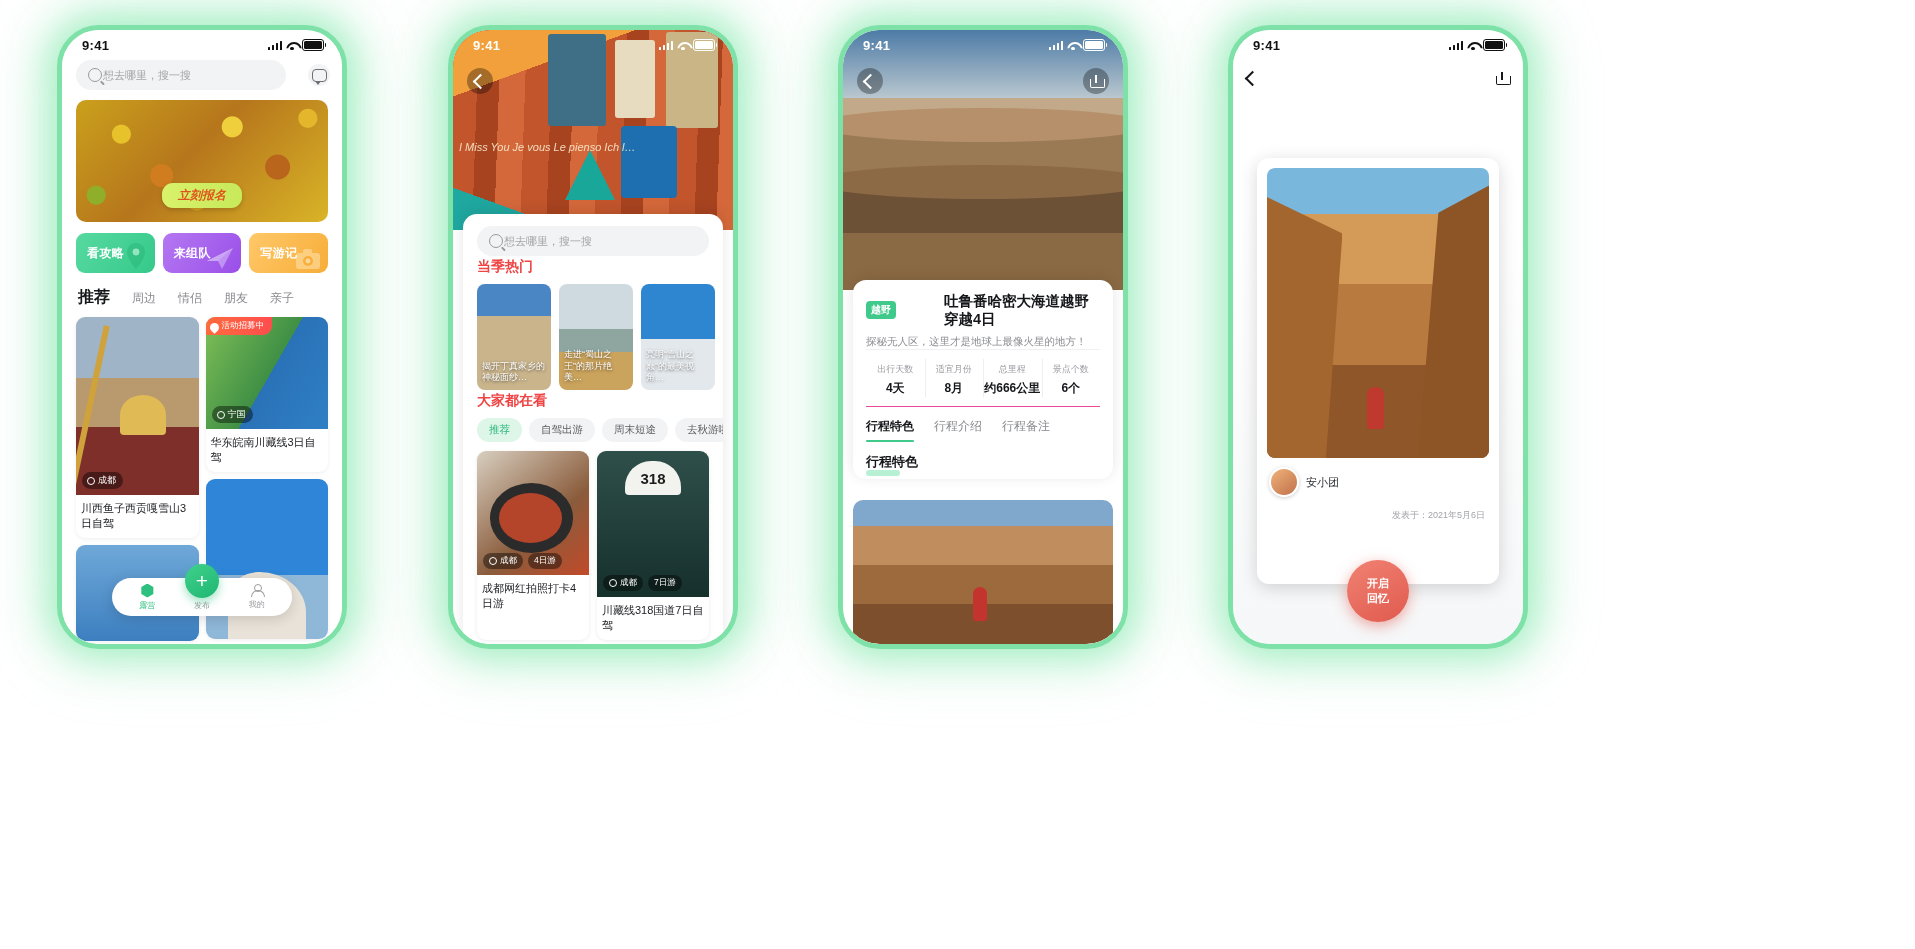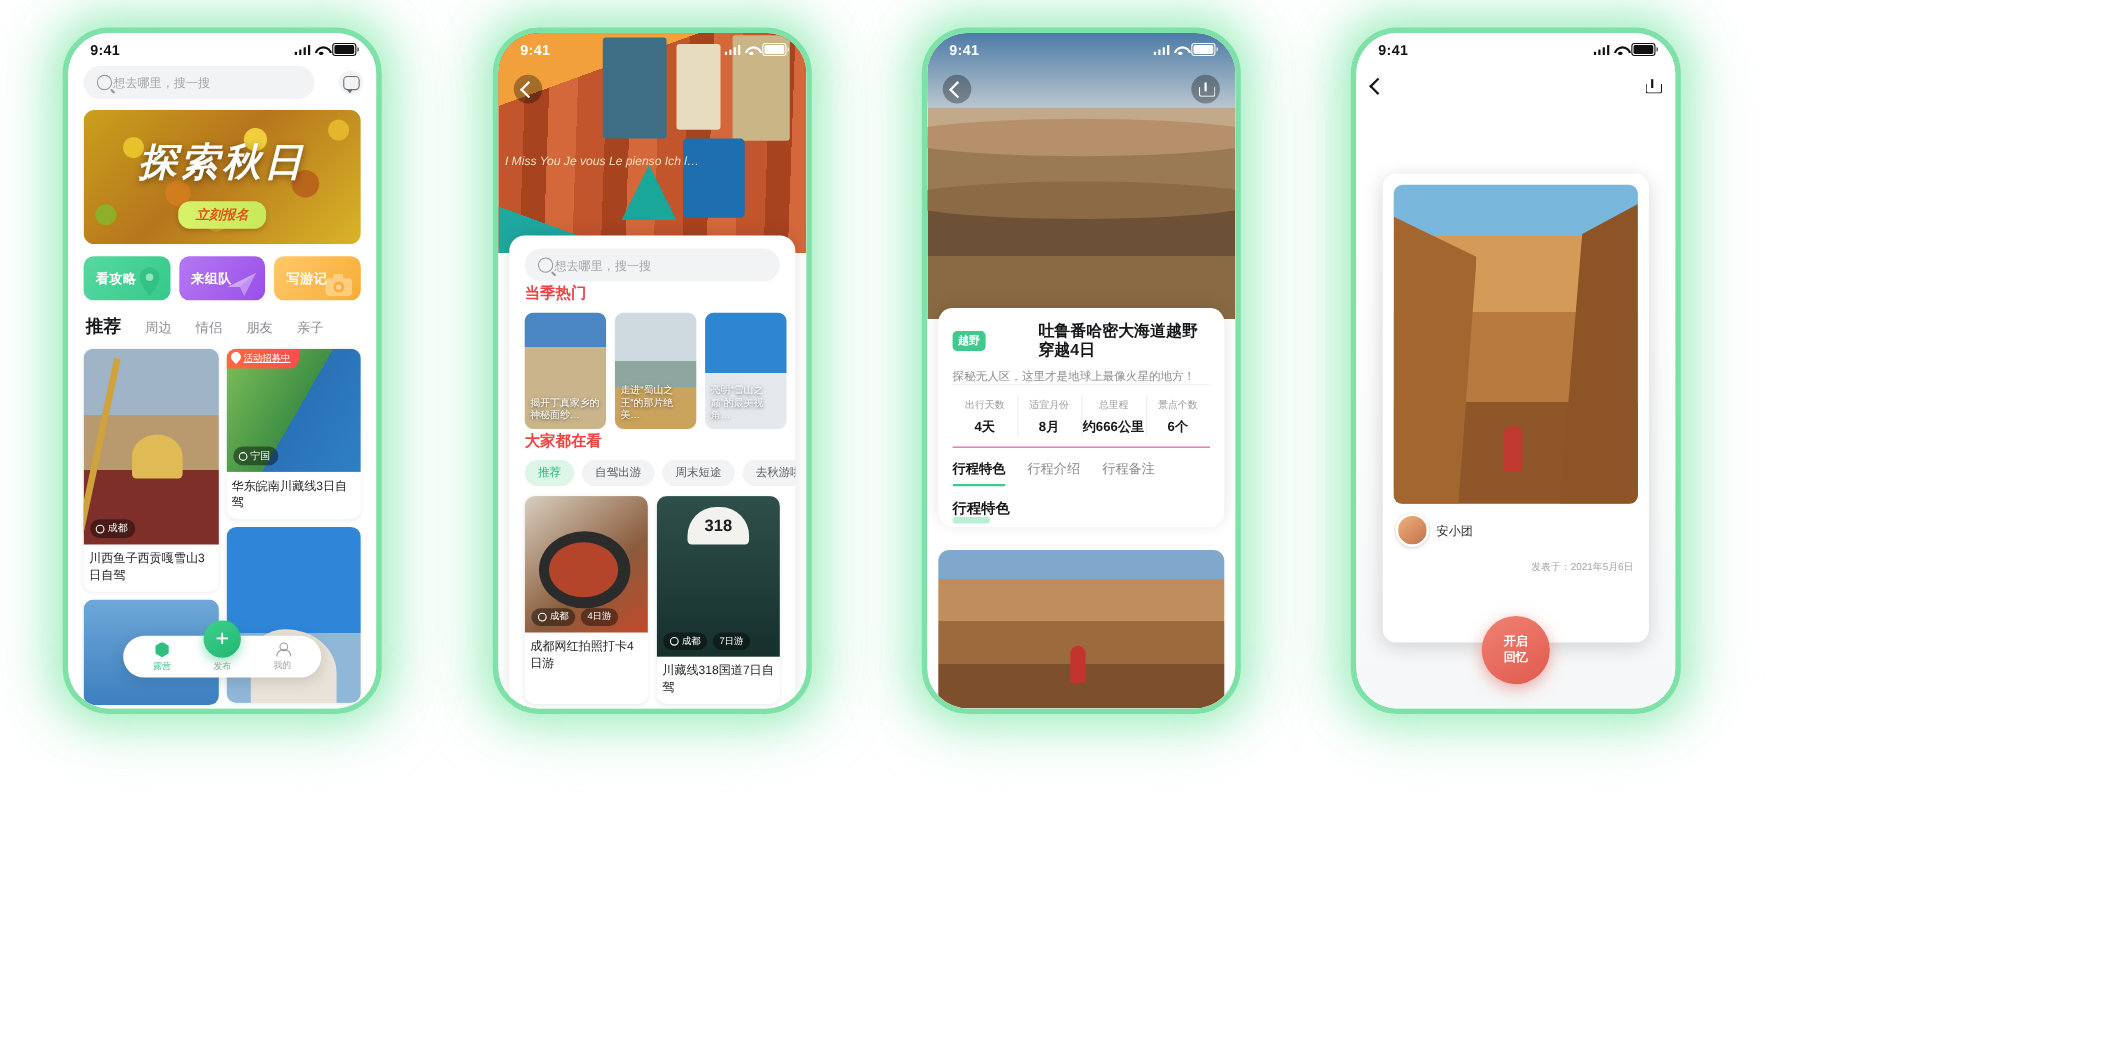--- a/index.html
+++ b/index.html
@@ -86,23 +86,23 @@
                   background:#8de8b5;border-radius:4px;z-index:-1;}
 
   .feed{margin:9px 14px 0;display:flex;gap:7px;}
   .col{flex:1;display:flex;flex-direction:column;gap:7px;}
   .card{border-radius:9px;overflow:hidden;background:#fff;box-shadow:0 1px 4px rgba(0,0,0,.07);}
   .thumb{position:relative;width:100%;}
   .geo{position:absolute;left:6px;bottom:6px;background:rgba(0,0,0,.42);color:#fff;
        font-size:9px;padding:2px 7px 2px 5px;border-radius:9px;display:flex;align-items:center;gap:3px;}
   .pin{width:6px;height:6px;border-radius:50%;border:1.5px solid #fff;flex:none;}
   .ctitle{font-size:11px;color:#1c1d21;padding:6px 5px 7px;line-height:1.35;}
-  .badge-hot{position:absolute;left:0;top:0;display:flex;align-items:flex-start;gap:3px;
+  .badge-hot{position:absolute;left:0;top:0;display:flex;align-items:flex-end;gap:3px;
              background:linear-gradient(90deg,#ff6a3d,#ff4d4d);color:#fff;font-size:8.5px;
-             padding:3px 8px 3px 4px;border-radius:0 0 9px 0;text-decoration:underline;}
+             padding:3px 8px 3px 4px;border-radius:0 0 9px 0;}
   .drop{width:9px;height:9px;background:#fff;border-radius:50% 50% 50% 0;transform:rotate(-45deg);flex:none;}
   .drop::after{content:"";position:absolute;}
 
   .tabbar{position:absolute;left:50px;right:50px;bottom:28px;height:38px;background:#fff;
           border-radius:19px;box-shadow:0 3px 14px rgba(0,0,0,.14);display:flex;
           align-items:center;justify-content:space-around;padding:0 8px;z-index:30;}
   .tbi{display:flex;flex-direction:column;align-items:center;gap:2px;width:44px;}
   .tbi span{font-size:8px;color:#9a9b9f;text-align:right;}
   .tbi.act span{color:#2ec07e;}
   .hexi{width:14px;height:14px;background:#2ec07e;
@@ -243,21 +243,20 @@
       <div class="searchbar" style="flex:1;">
         <div class="mag"></div>
         <div class="ph-text">想去哪里，搜一搜</div>
       </div>
       <div class="circ-btn">
             <div class="chat"></div>
           </div>
     </div>
 
     <div class="hero">
-      <div class="hero-ttl">探索秋日</div>
       <div class="hero-cta">立刻报名</div>
     </div>
 
     <div class="quick">
       <div class="qbtn q1">
         <span>看攻略</span>
         <svg class="qdeco" width="26" height="30">
           <path d="M13 2c-5 0-9 4-9 9 0 7 9 17 9 17s9-10 9-17c0-5-4-9-9-9z" fill="#2bb97a"></path>
           <circle cx="13" cy="11" r="3.4" fill="#d8f7e8"></circle>
             </svg>

